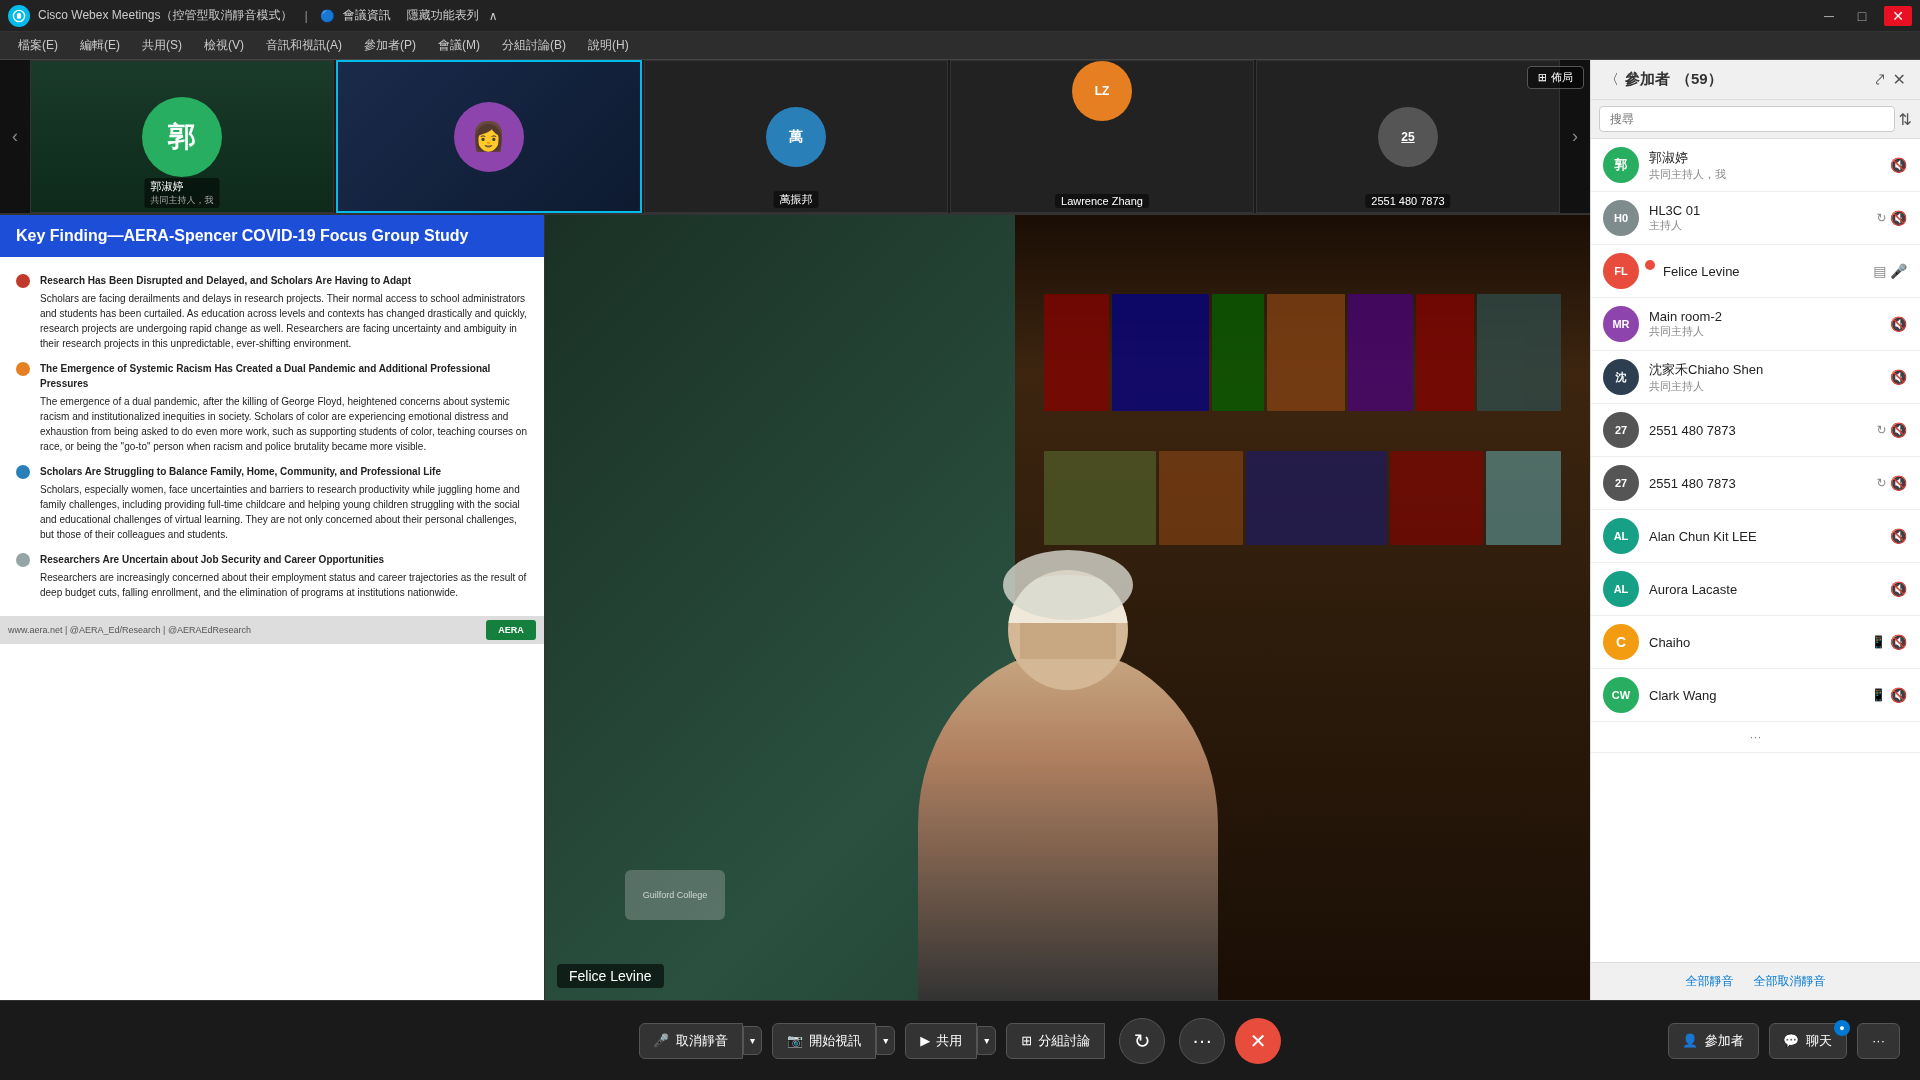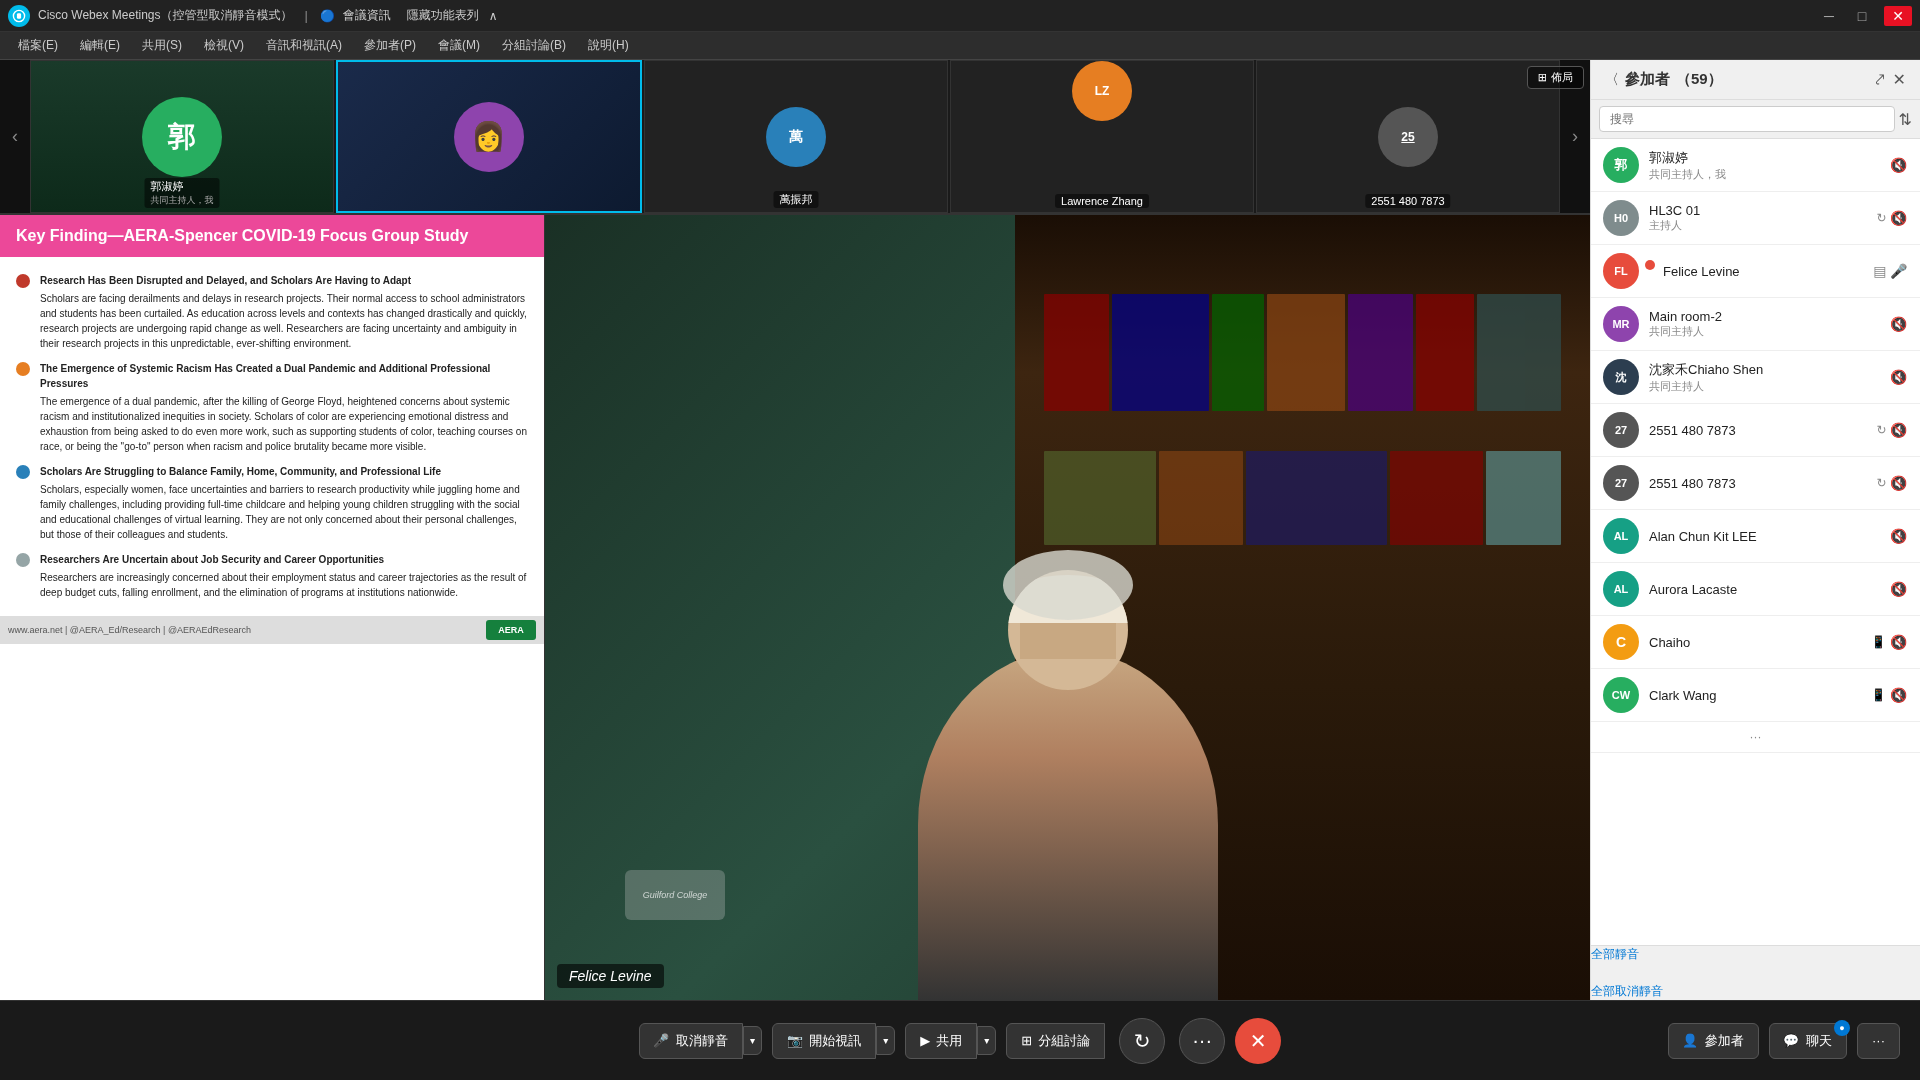--- a/index.html
+++ b/index.html
@@ -179,21 +179,21 @@
       border-right: 1px solid #333;
     }
     .slide-content {
       flex: 1;
       background: #fff;
       margin: 0;
       overflow: hidden;
       position: relative;
     }
     .slide-header {
-      background: #ec4899;
+      background: #1d4ed8;
       padding: 12px 16px;
       color: #fff;
       font-size: 16px;
       font-weight: bold;
     }
     .slide-body {
       padding: 16px;
       color: #222;
       font-size: 10px;
       line-height: 1.5;
@@ -227,21 +227,20 @@
 
     
     #speaker-video {
       flex: 1;
       background: #ef4444;
       position: relative;
       display: flex;
       align-items: center;
       justify-content: center;
       overflow: hidden;
-      font-style: italic;
     }
     .speaker-bg {
       width: 100%;
       height: 100%;
       background: linear-gradient(135deg, #1a3025 0%, #2a5040 50%, #1a3025 100%);
       position: absolute;
     }
     .speaker-name-tag {
       position: absolute;
       bottom: 12px;
@@ -343,27 +342,26 @@
       gap: 4px;
       align-items: center;
     }
     .p-icon {
       font-size: 14px;
       color: #888;
     }
     .p-icon.muted { color: #e74c3c; }
     .p-icon.active { color: #27ae60; }
     .sidebar-footer {
-      padding: 0;
+      padding: 10px;
       background: #f0f0f0;
       border-top: 1px solid #ddd;
       display: flex;
       justify-content: center;
       gap: 20px;
-      flex-direction: column;
     }
     .sidebar-footer-btn {
       font-size: 12px;
       color: #0078d4;
       cursor: pointer;
     }
 
     
     #bottom-toolbar {
       height: 80px;

